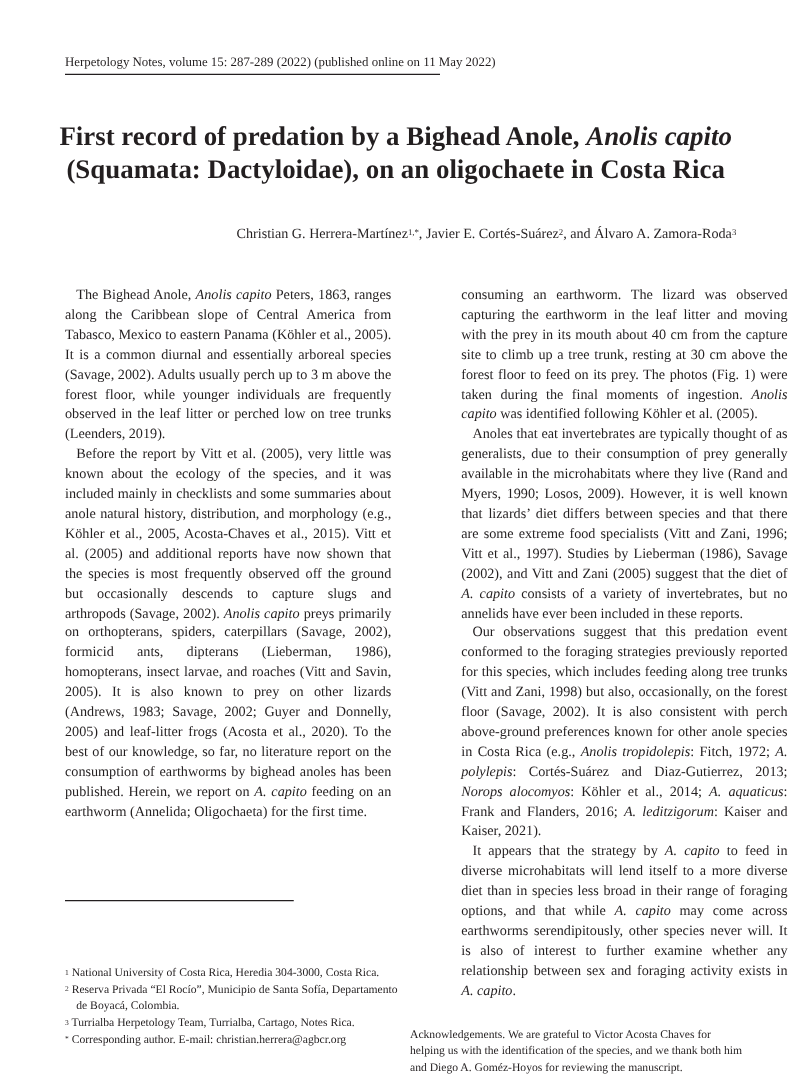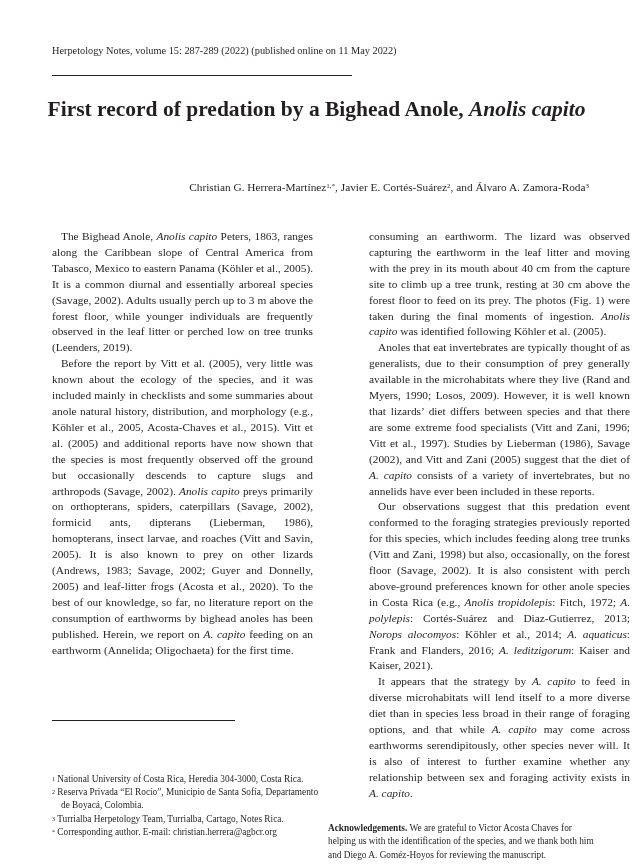--- a/index.html
+++ b/index.html
@@ -1,42 +1,43 @@
 <!DOCTYPE html>
 <html><head>
 <meta charset="utf-8">
 <style>
   html, body { margin:0; padding:0; background:#ffffff; }
   body { width:633px; height:864px; position:relative; overflow:hidden;
          font-family:"Liberation Serif", "DejaVu Serif", serif; color:#231f20; }
   .running-head { position:absolute; left:52px; top:44px; width:300px; font-size:10.3px;
-                  line-height:13px; padding-bottom:18px; border-bottom:1px solid #231f20; white-space:nowrap; }
+                  line-height:13px; padding-bottom:2px; border-bottom:1px solid #231f20; white-space:nowrap; }
   .title { position:absolute; left:40px; top:96px; width:553px; text-align:center;
            font-weight:bold; font-size:21.5px; line-height:26px; }
   .title i { font-weight:bold; }
   .authors { position:absolute; left:36px; top:180px; width:553px; text-align:right; font-size:11.3px; line-height:14px; }
   .authors sup { font-size:7px; vertical-align:top; position:relative; top:-1px; }
   .col { position:absolute; top:229px; width:261px; font-size:11.35px; line-height:15.9px; text-align:justify; }
   .col p { margin:0; text-indent:9px; }
   .col-left { left:52px; }
   .col-right { left:328px;margin-left:41px; }
   .rule { position:absolute; left:52px; top:720px; width:183px; height:0; border-top:1px solid #231f20; }
   .footnotes { position:absolute; left:52px; top:773px; width:270px; font-size:9.3px; line-height:13.2px; }
   .fn { padding-left:9px; text-indent:-9px; margin:0; }
   .fn sup { font-size:6px; vertical-align:top; }
   .ack { position:absolute; left:328px; top:822px; width:270px; font-size:9.3px; line-height:13.4px; }
-  .ack b { font-weight:bold; }
+  .ack b { font-weight:normal; }
 </style>
 </head>
 <body>
 
 <div class="running-head">Herpetology Notes, volume 15: 287-289 (2022) (published online on 11 May 2022)</div>
 
 <h1 class="title" style="margin:0;">
   <span>First record of predation by a Bighead Anole, </span><i>Anolis capito</i><br>
+  <span>(Squamata: Dactyloidae), on an oligochaete in Costa Rica</span>
 </h1>
 
 <div class="authors">
   <span>Christian G. Herrera-Martínez</span><sup>1,*</sup><span>, </span><span>Javier E. Cortés-Suárez</span><sup>2</sup><span>, and </span><span>Álvaro A. Zamora-Roda</span><sup>3</sup>
 </div>
 
 <div class="col col-left">
   <p><span>The Bighead Anole, </span><i>Anolis capito</i><span> Peters, 1863, ranges along the Caribbean slope of Central America from Tabasco, Mexico to eastern Panama (Köhler et al., 2005). It is a common diurnal and essentially arboreal species (Savage, 2002). Adults usually perch up to 3 m above the forest floor, while younger individuals are frequently observed in the leaf litter or perched low on tree trunks (Leenders, 2019).</span></p>
   <p><span>Before the report by Vitt et al. (2005), very little was known about the ecology of the species, and it was included mainly in checklists and some summaries about anole natural history, distribution, and morphology (e.g., Köhler et al., 2005, Acosta-Chaves et al., 2015). Vitt et al. (2005) and additional reports have now shown that the species is most frequently observed off the ground but occasionally descends to capture slugs and arthropods (Savage, 2002). </span><i>Anolis capito</i><span> preys primarily on orthopterans, spiders, caterpillars (Savage, 2002), formicid ants, dipterans (Lieberman, 1986), homopterans, insect larvae, and roaches (Vitt and Savin, 2005). It is also known to prey on other lizards (Andrews, 1983; Savage, 2002; Guyer and Donnelly, 2005) and leaf-litter frogs (Acosta et al., 2020). To the best of our knowledge, so far, no literature report on the consumption of earthworms by bighead anoles has been published. Herein, we report on </span><i>A. capito</i><span> feeding on an earthworm (Annelida; Oligochaeta) for the first time.</span></p>
 </div>

